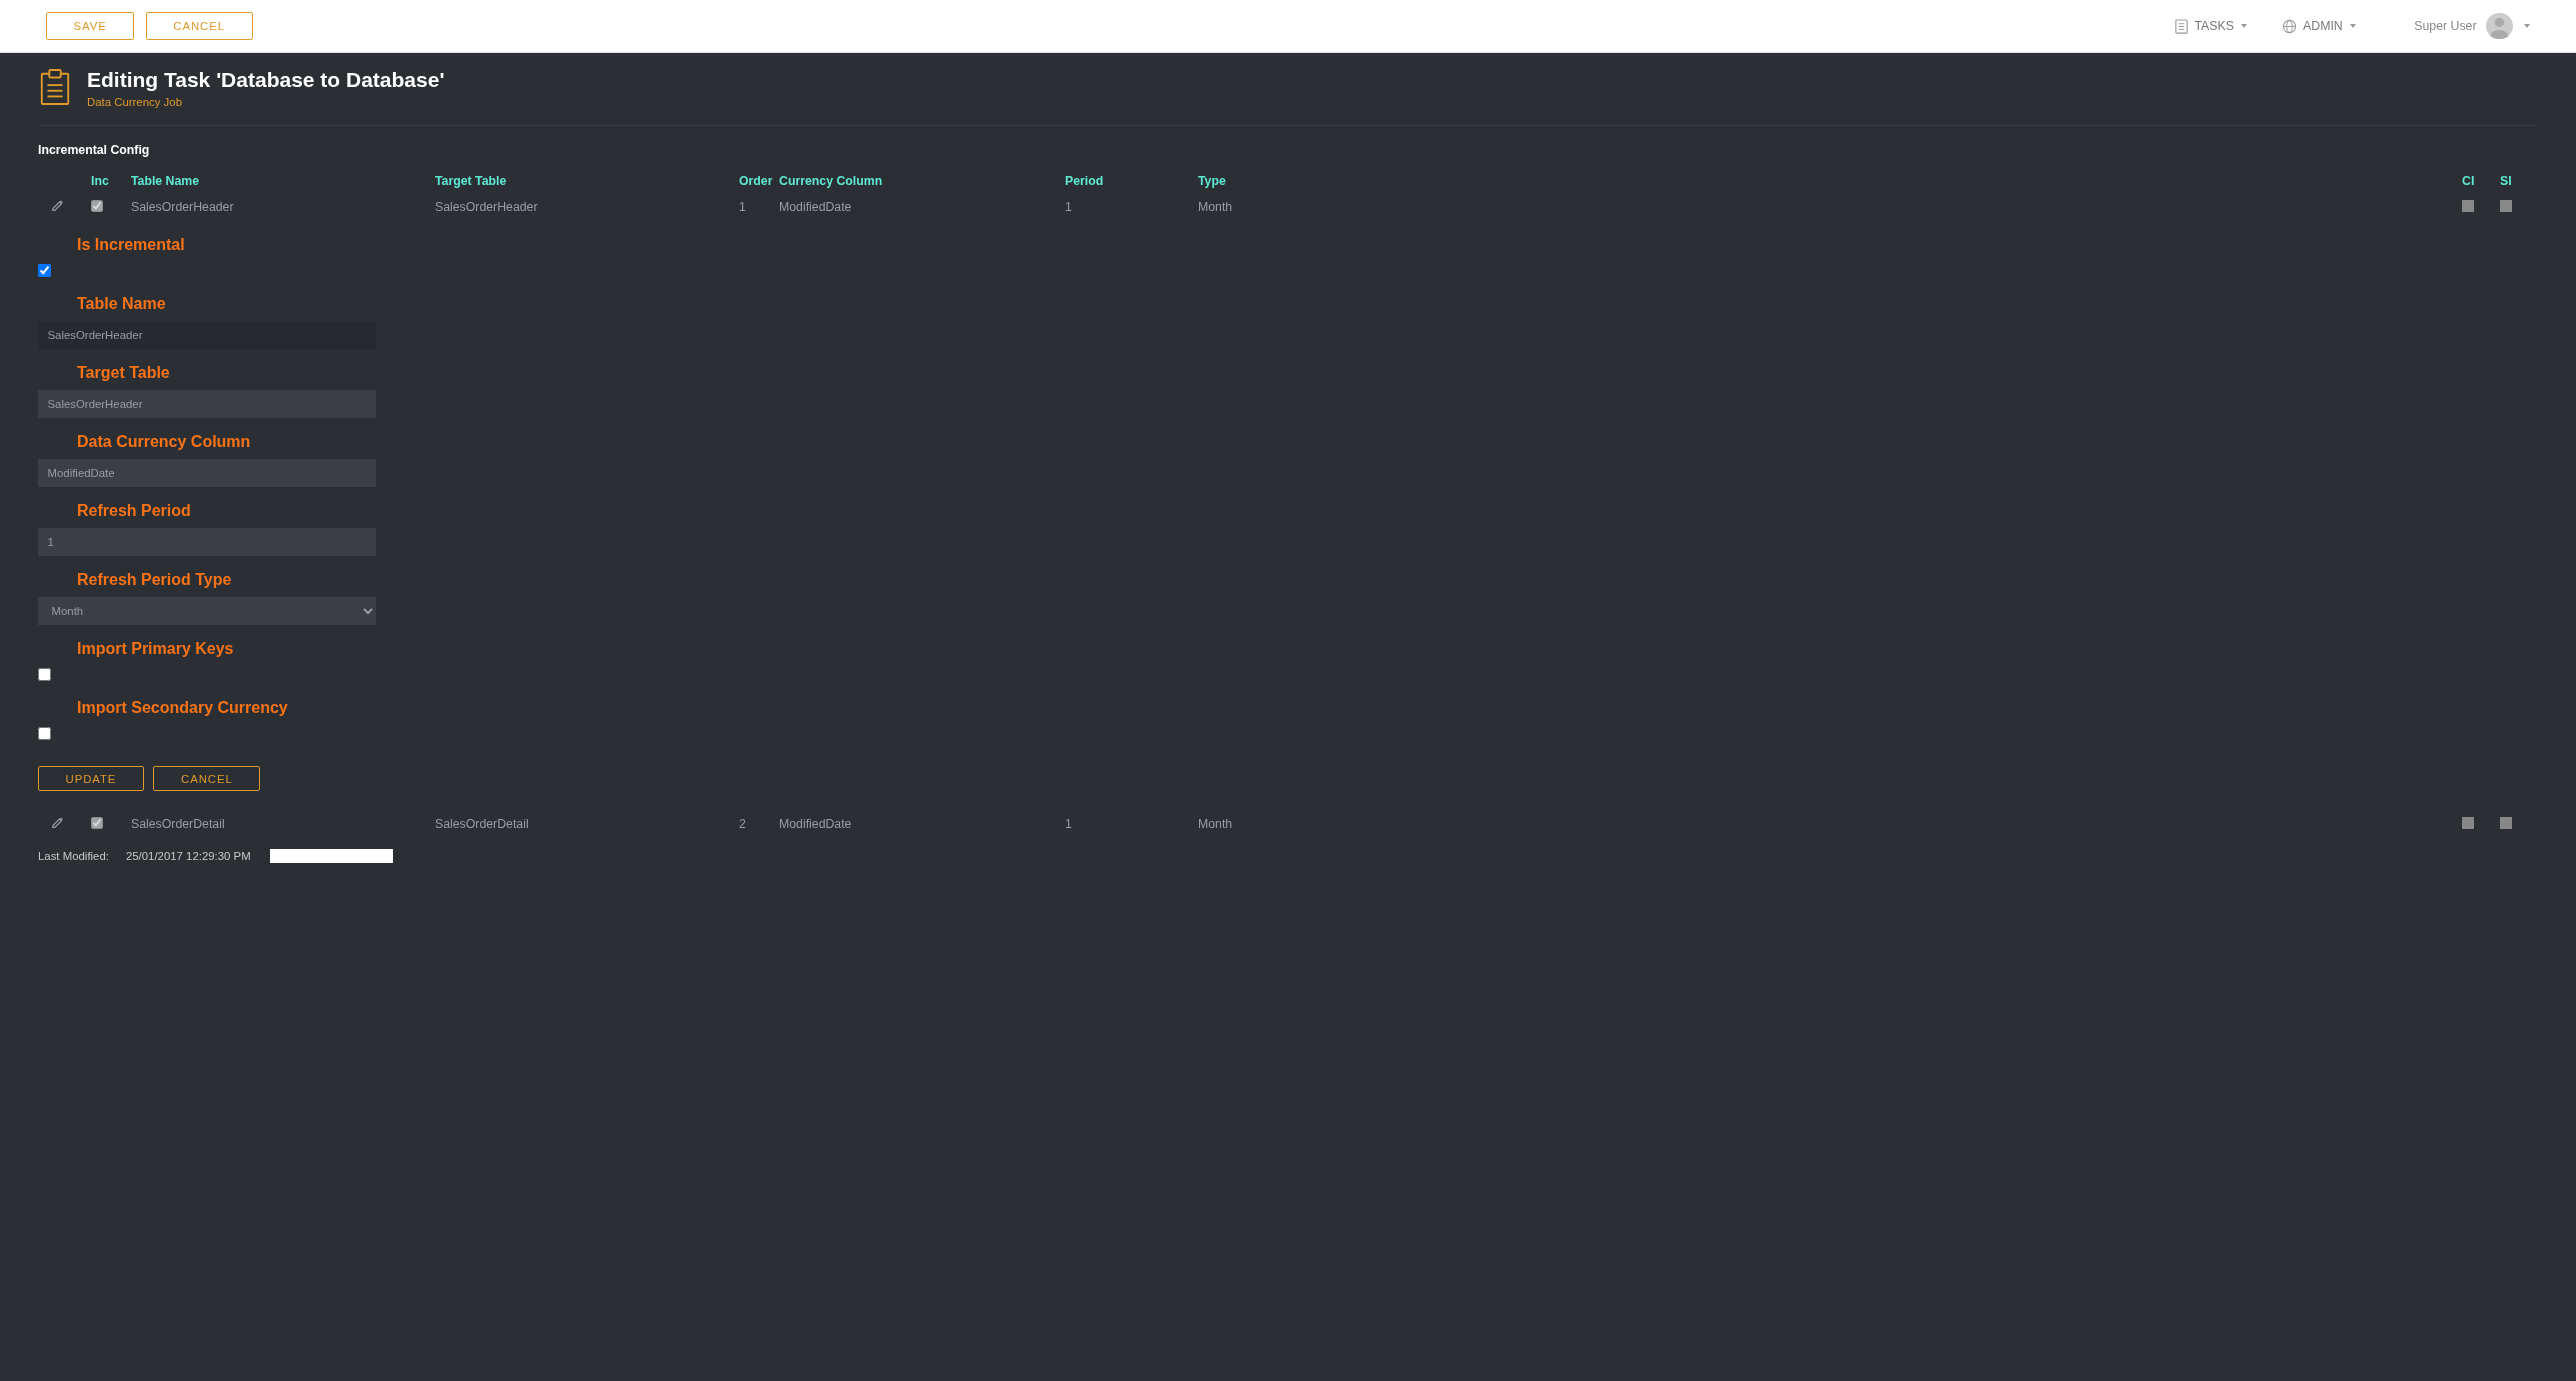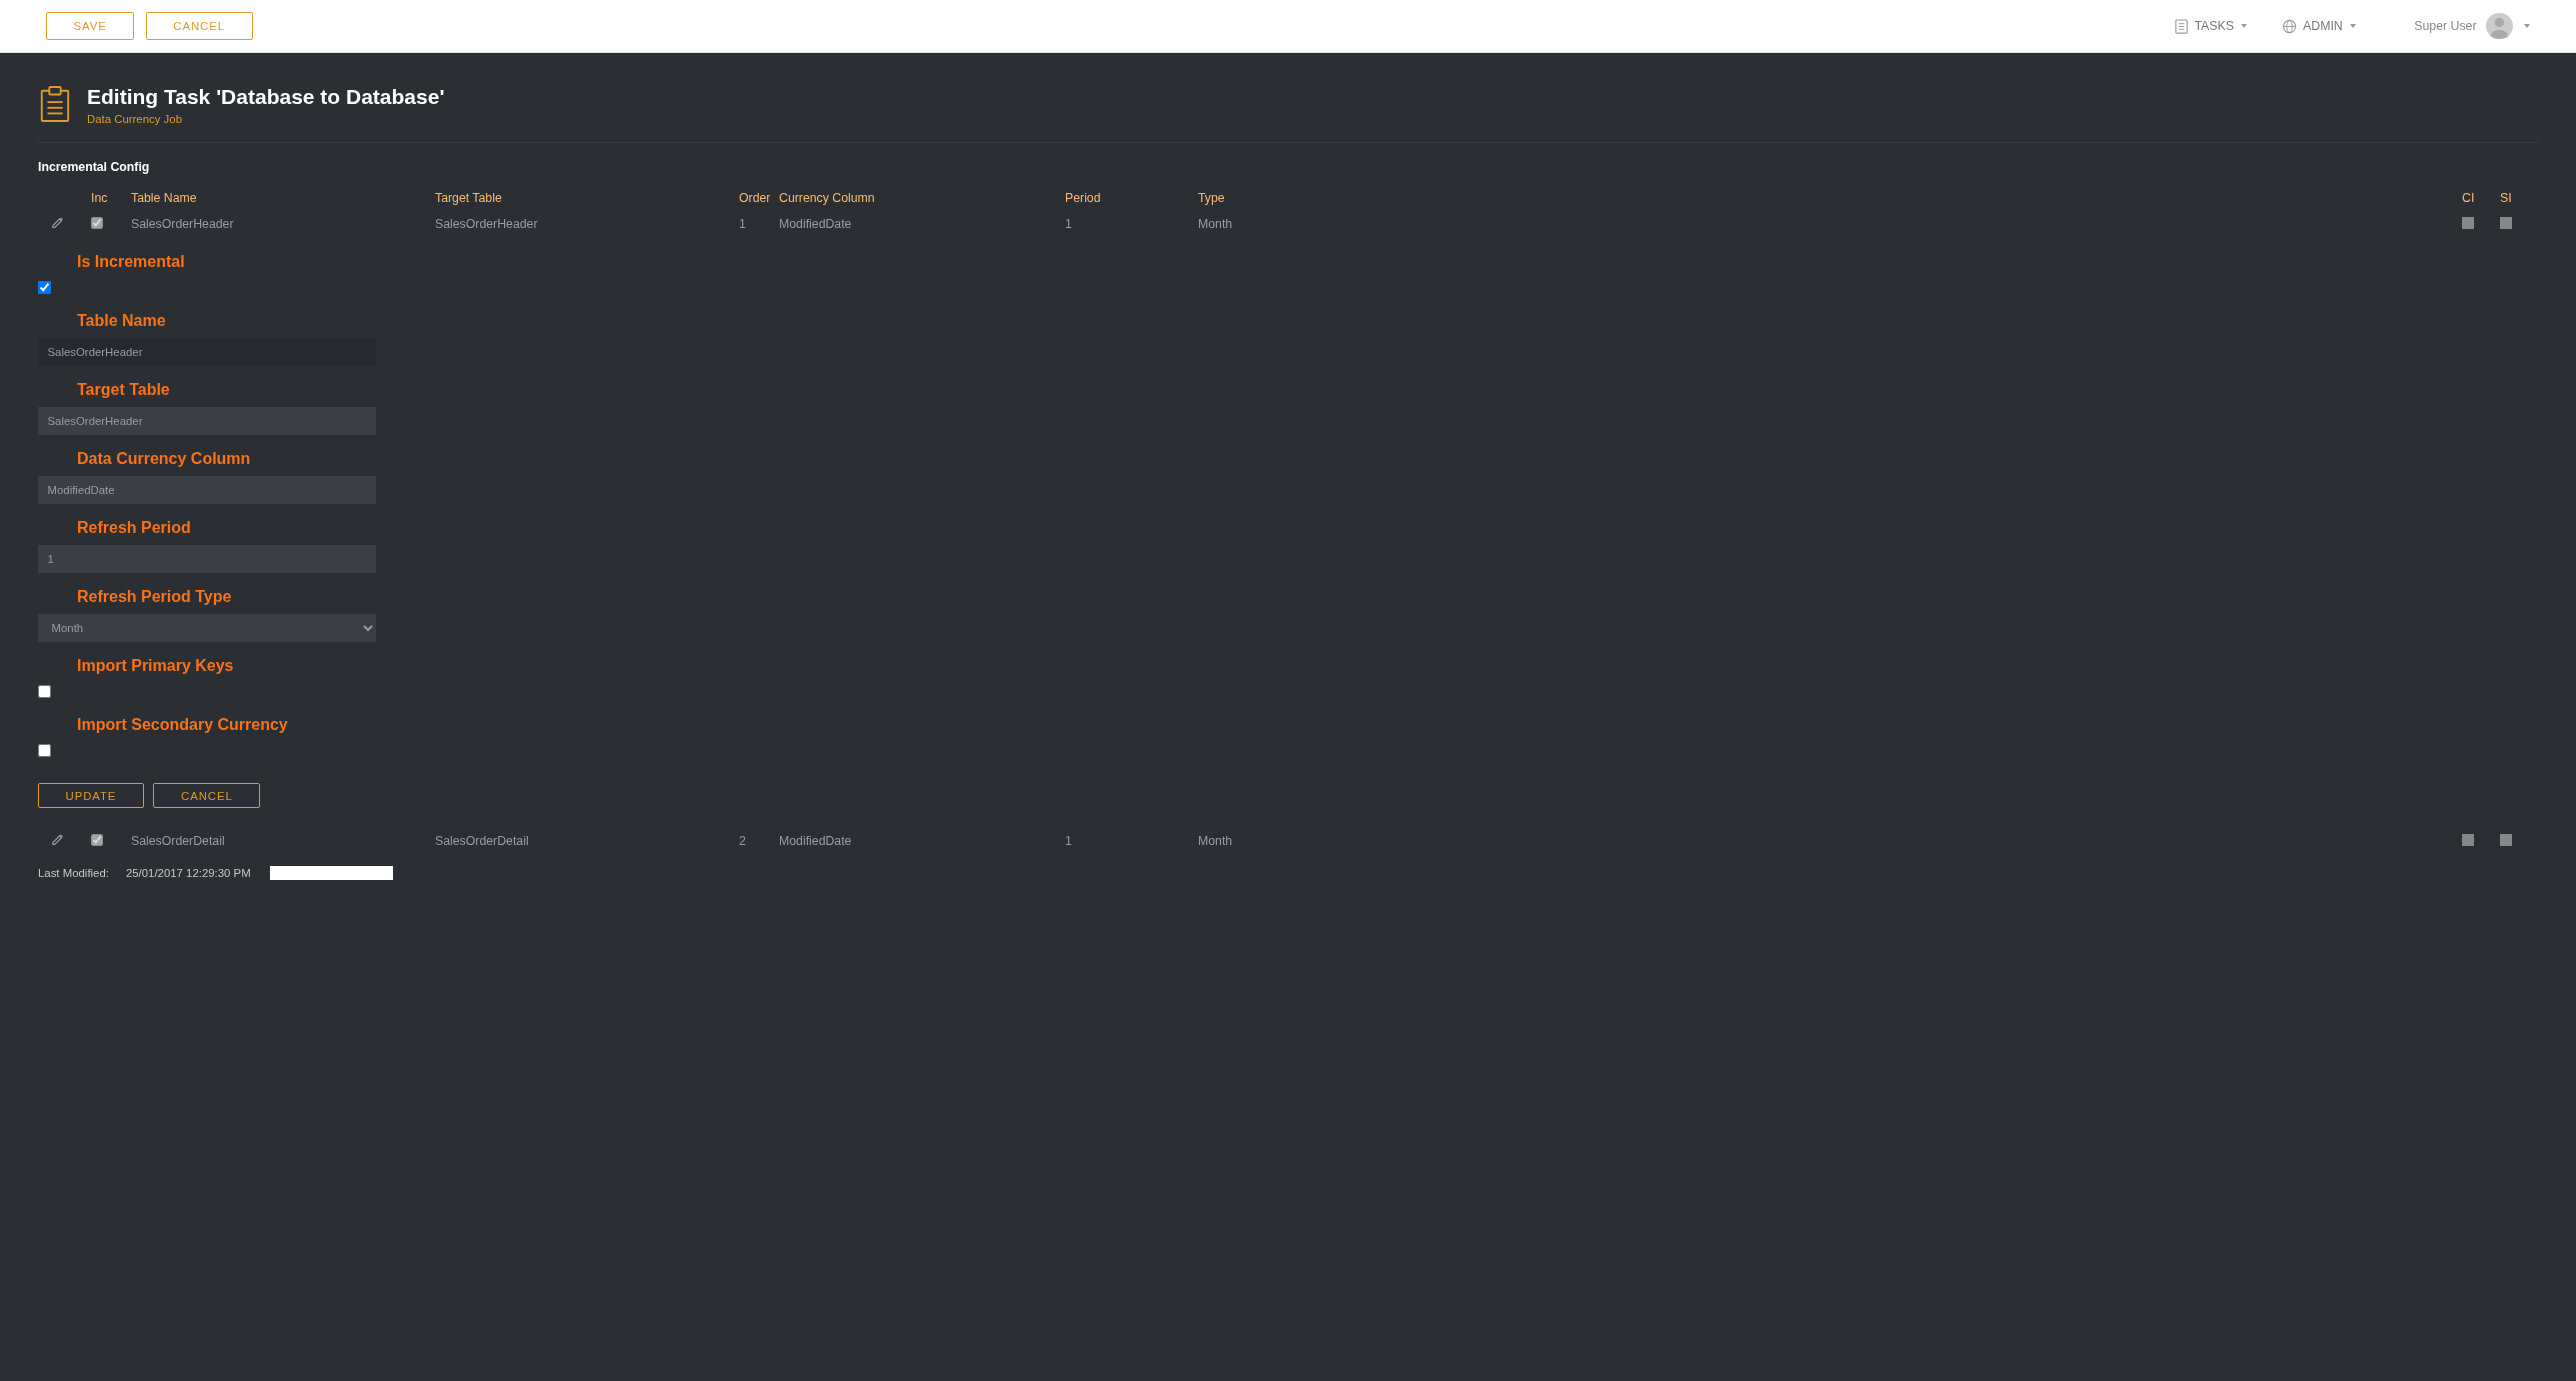--- a/index.html
+++ b/index.html
@@ -27,32 +27,32 @@
 }
 .topbar-right { margin-left: auto; display: flex; align-items: center; gap: 35px; color: #888; }
 .menu-link { display: inline-flex; align-items: center; gap: 5.7px; cursor: pointer; font-size: 12.3px; color: #777; }
 .menu-link svg { display: block; }
 .caret-down { width: 0; height: 0; border-left: 3.8px solid transparent; border-right: 3.8px solid transparent; border-top: 4.7px solid #999; display: inline-block; margin-left: 1.9px; }
 .user-block { display: flex; align-items: center; gap: 9.5px; margin-left: 23px; }
 .avatar { width: 26.6px; height: 26.6px; background: #ccc; border-radius: 50%; display: flex; align-items: flex-end; justify-content: center; overflow: hidden; }
 .avatar svg { display: block; }
 
 
-.page { padding: 15px 38px 28.5px 38px; margin-top: 17px; }
+.page { padding: 15px 38px 28.5px 38px; }
 .page-header { display: flex; align-items: flex-start; gap: 15px; padding-bottom: 17px; border-bottom: 0.9px solid #3a3d43; margin-bottom: 17px; }
 .page-header-icon svg { display: block; }
 .page-title { font-size: 21px; font-weight: bold; color: #fff; margin-bottom: 3.8px; }
 .page-subtitle { font-size: 11.4px; color: #e09a2a; }
 
 .section-title { font-size: 12.3px; font-weight: bold; color: #fff; margin-bottom: 11.4px; }
 
 
 .inc-table { width: 100%; }
 .inc-table-header, .inc-table-row { display: flex; align-items: center; padding: 5.7px 0; }
-.inc-table-header { font-weight: normal; color: #fdba74; font-size: 12.3px; justify-content: center; }
+.inc-table-header { font-weight: bold; color: #5eead4; font-size: 12.3px; justify-content: center; }
 .inc-table-row { color: #9a9da3; font-size: 12.3px; }
 .col-edit { width: 53px; padding-left: 13.3px; }
 .col-inc  { width: 40px; }
 .col-tablename { flex: 0 0 304px; }
 .col-target { flex: 0 0 304px; }
 .col-order { flex: 0 0 40px; text-align: left; }
 .col-currency { flex: 0 0 286px; }
 .col-period { flex: 0 0 133px; }
 .col-type { flex: 1; }
 .col-ci { width: 38px; }

